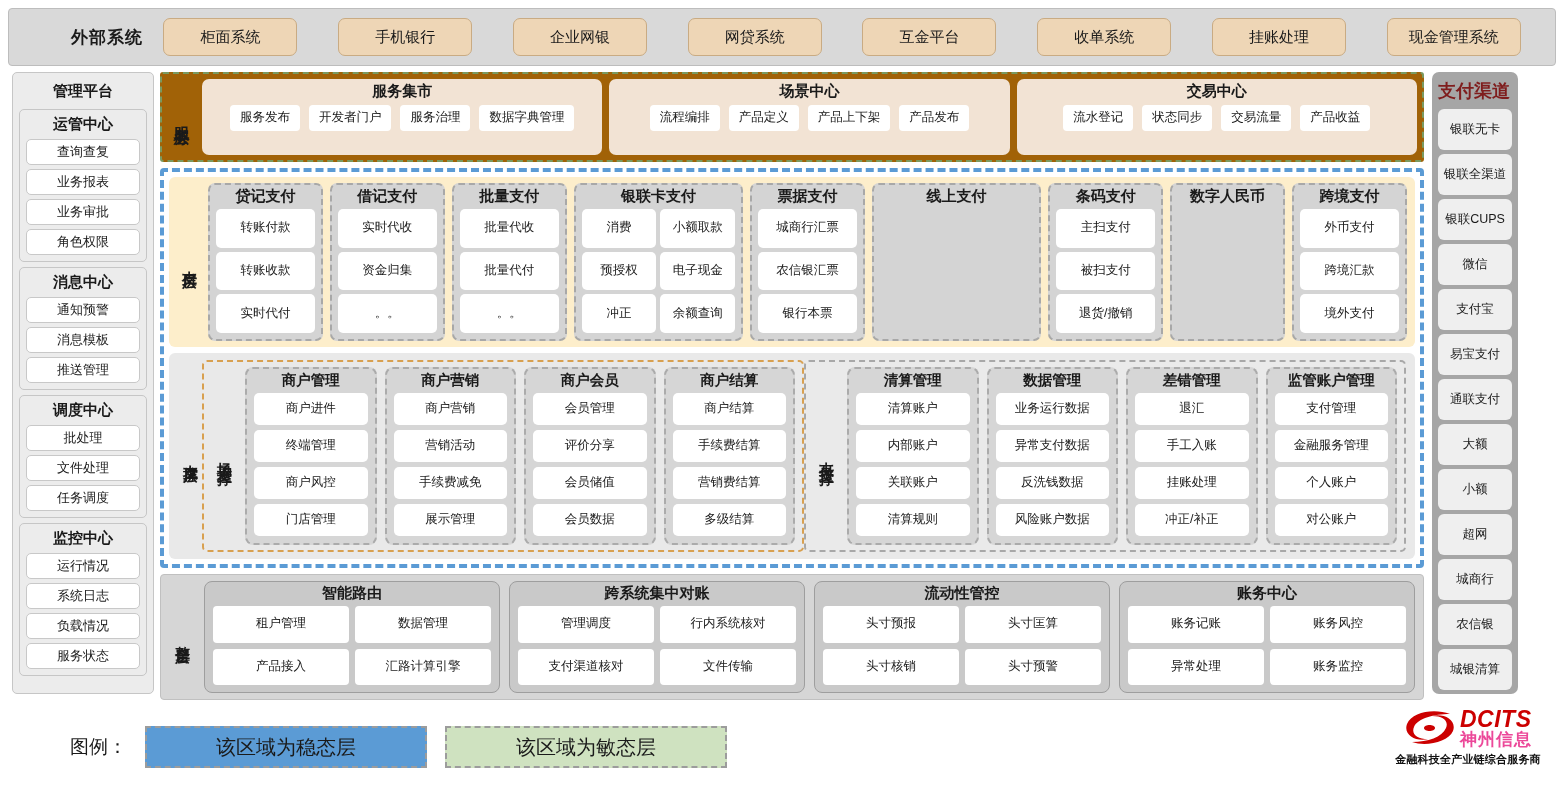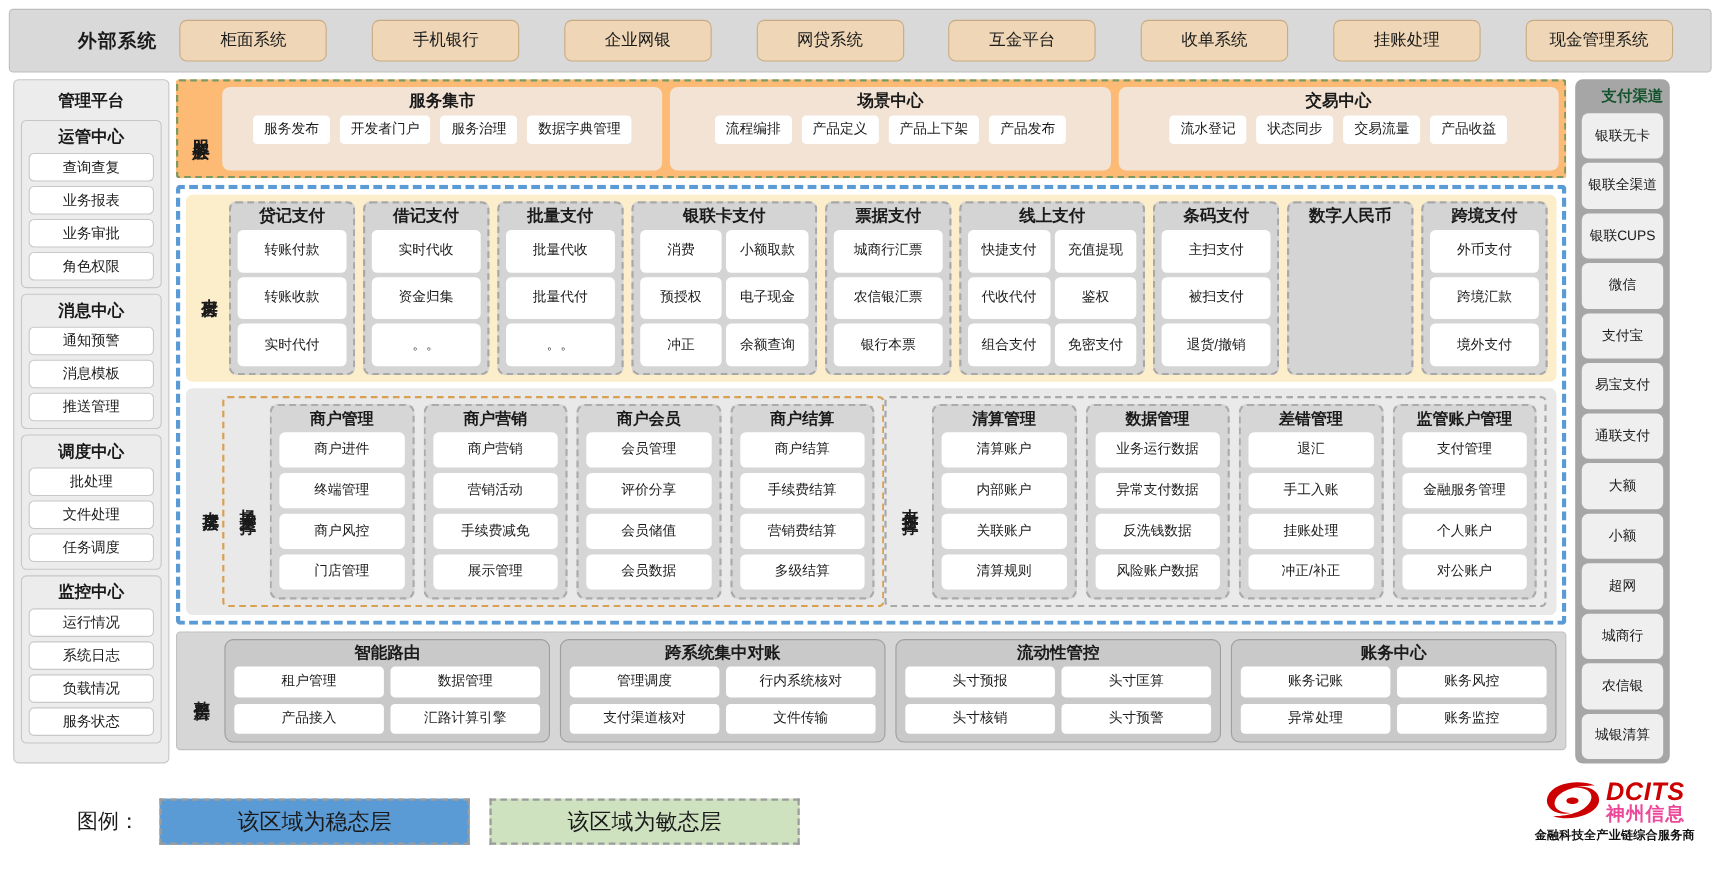--- a/index.html
+++ b/index.html
@@ -67,21 +67,21 @@
     display: flex; flex-direction: column; gap: 4px;
   }
   .lgroup-title { font-size: 15px; font-weight: bold; text-align: center; padding: 2px 0 1px; }
   .lchip { height: 26px; font-size: 13px; }
 
   
   .centre { position: absolute; left: 160px; top: 72px; width: 1264px; }
 
   
   .service-layer {
-    background: #fdba74;
+    background: #a16207;
     border: 2px dashed #7a9a61;
     border-radius: 3px;
     height: 90px;
     display: flex; align-items: stretch;
     padding: 5px;
     gap: 7px;
   }
   .layer-label {
     width: 28px; flex: none;
     display: flex; align-items: center; justify-content: center;
@@ -167,21 +167,21 @@
   .sup-group .g-title { font-size: 14.5px; font-weight: bold; text-align: center; margin-bottom: 3px; }
   .sup-group .g-items { display: flex; flex-direction: column; gap: 5px; flex: 1; }
   .sup-group .chip { border: none; border-radius: 5px; font-size: 12.5px; flex: 1; }
 
   
   .int-layer {
     margin-top: 6px;
     background: #d6d6d6;
     border: 1px solid #c0c0c0;
     border-radius: 4px;
-    height: 108px;
+    height: 126px;
     display: flex; align-items: stretch; gap: 9px;
     padding: 6px 8px;
   }
   .int-group {
     flex: 1;
     background: #c9c9c9;
     border: 1px solid #9e9e9e;
     border-radius: 8px;
     padding: 2px 8px 7px;
     display: flex; flex-direction: column;
@@ -193,22 +193,22 @@
   
   .rightbar {
     position: absolute; left: 1432px; top: 72px;
     width: 86px; height: 622px;
     background: #a6a6a6;
     border-radius: 7px;
     padding: 4px 6px;
     display: flex; flex-direction: column; gap: 4px;
   }
   .rightbar-title {
-    font-size: 14px; font-weight: bold; color: #14532d;
-    text-align: right; padding: 3px 0 2px;
+    font-size: 18px; font-weight: bold; color: #7f1d1d;
+    text-align: left; padding: 3px 0 2px;
   }
   .rchip {
     background: #efefef; border: none; border-radius: 6px;
     flex: 1; font-size: 12.5px;
   }
 
   
   .legend { position: absolute; left: 70px; top: 726px; display: flex; align-items: center; gap: 18px; }
   .legend-label { font-size: 19px; }
   .legend-chip {
@@ -355,28 +355,20 @@
             <div class="pay-group" style="flex: 1 1 0%;">
               <div class="g-title">票据支付</div>
               <div class="g-items one">
                 <div class="chip">城商行汇票</div>
                 <div class="chip">农信银汇票</div>
                 <div class="chip">银行本票</div>
               </div>
             </div>
             <div class="pay-group" style="flex: 1.55 1 0%;">
               <div class="g-title">线上支付</div>
-              <div class="g-items two">
-                <div class="chip">快捷支付</div>
-                <div class="chip">充值提现</div>
-                <div class="chip">代收代付</div>
-                <div class="chip">鉴权</div>
-                <div class="chip">组合支付</div>
-                <div class="chip">免密支付</div>
-              </div>
             </div>
             <div class="pay-group" style="flex: 1 1 0%;">
               <div class="g-title">条码支付</div>
               <div class="g-items one">
                 <div class="chip">主扫支付</div>
                 <div class="chip">被扫支付</div>
                 <div class="chip">退货/撤销</div>
               </div>
             </div>
             <div class="pay-group" style="flex: 1 1 0%;">

